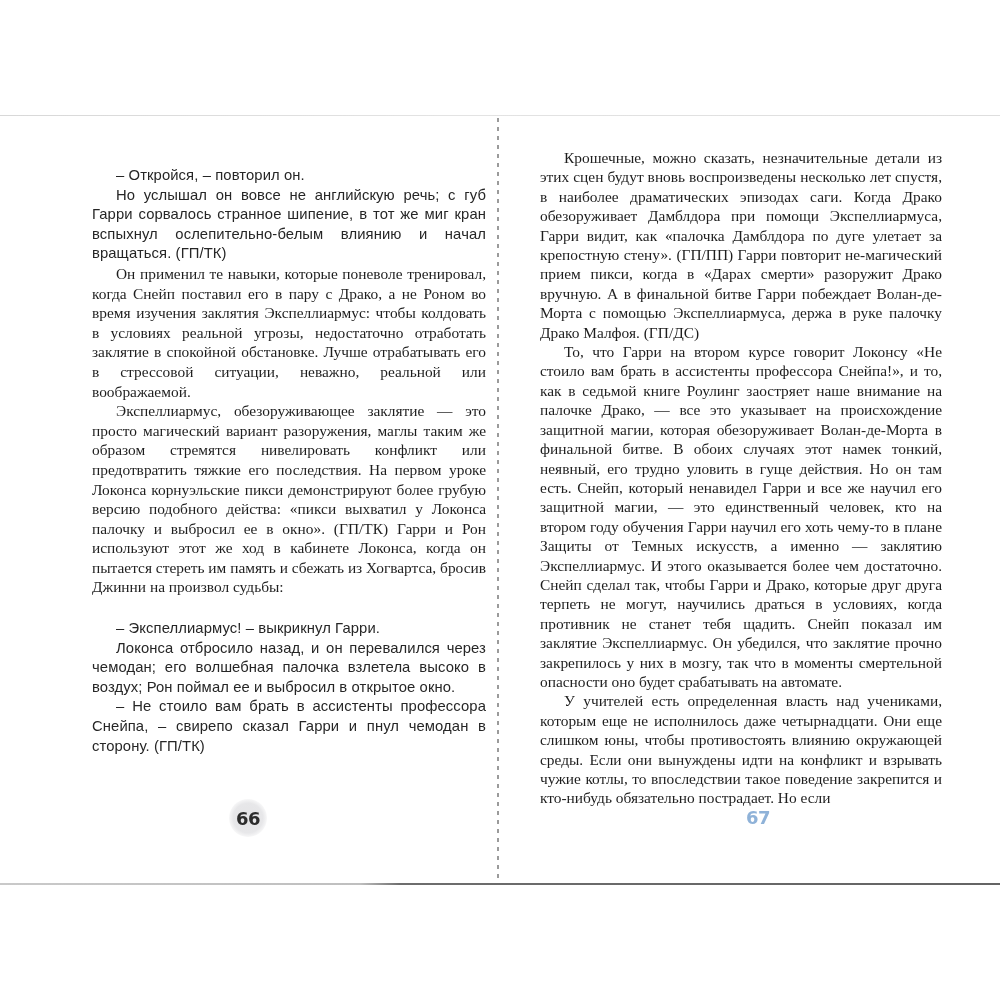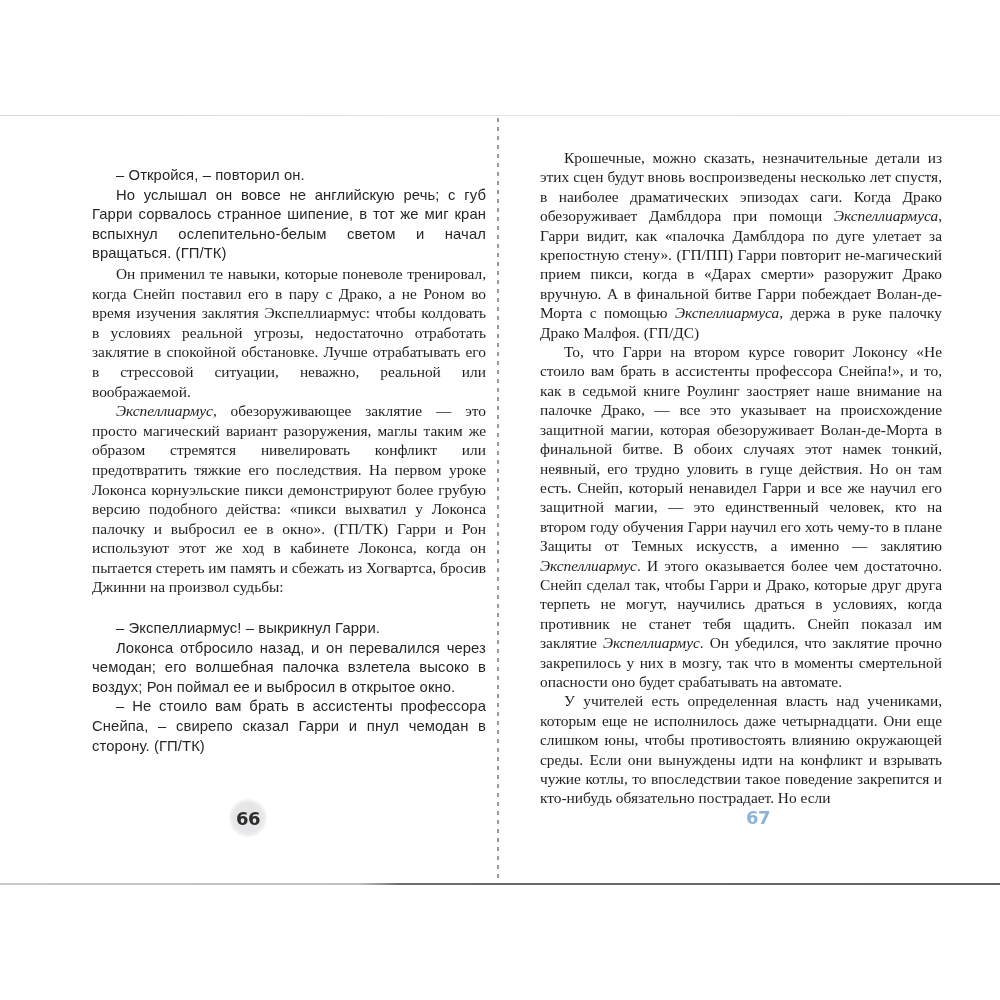--- a/index.html
+++ b/index.html
@@ -26,21 +26,21 @@
     font-size:15.4px;line-height:19.6px;
   }
   .col-left{left:63px;top:166px;width:394px;margin-left:29px;}
   .col-right{left:540px;top:148px;width:402px;line-height:19.4px;}
   .para{margin:0;text-indent:24px;}
   .para.gap{margin-top:22px;}
   .para.quote{
     font-family:"Liberation Sans", sans-serif;
     font-size:14.8px;color:#262626;letter-spacing:0.1px;
   }
-  .para .it{font-style:italic;}
+  .para .it{}
   
   .pagenum-left-badge{
     position:absolute;left:229px;top:799px;width:38px;height:38px;border-radius:50%;
     background:radial-gradient(circle at 50% 50%, #e4e4e6 0%, #e7e7e9 55%, rgba(231,231,233,0) 78%);
     display:flex;align-items:center;justify-content:center;
   }
   .pagenum-left-badge span{
     font-family:"DejaVu Sans", sans-serif;font-size:18px;font-weight:bold;
     color:#2c2c2c;letter-spacing:-0.5px;text-align:center;
   }
@@ -54,21 +54,21 @@
 <body>
 
 <div id="canvas">
 
   <div class="top-edge"></div>
   <div class="gutter"></div>
   <div class="bottom-edge"></div>
 
   <div class="col col-left" id="col-left">
       <p class="para quote"><span>– Откройся, – повторил он.</span></p>
-      <p class="para quote"><span>Но услышал он вовсе не английскую речь; с губ Гарри сорвалось странное шипение, в тот же миг кран вспыхнул ослепительно-белым светом и начал вращаться. (ГП/ТК)</span></p>
+      <p class="para quote"><span>Но услышал он вовсе не английскую речь; с губ Гарри сорвалось странное шипение, в тот же миг кран вспыхнул ослепительно-белым влиянию и начал вращаться. (ГП/ТК)</span></p>
       <p class="para body"><span>Он применил те навыки, которые поневоле тренировал, когда Снейп поставил его в пару с Драко, а не Роном во время изучения заклятия Экспеллиармус: чтобы колдовать в условиях реальной угрозы, недостаточно отработать заклятие в спокойной обстановке. Лучше отрабатывать его в стрессовой ситуации, неважно, реальной или воображаемой.</span></p>
       <p class="para body"><span class="it">Экспеллиармус</span><span>, обезоруживающее заклятие — это просто магический вариант разоружения, маглы таким же образом стремятся нивелировать конфликт или предотвратить тяжкие его последствия. На первом уроке Локонса корнуэльские пикси демонстрируют более грубую версию подобного действа: «пикси выхватил у Локонса палочку и выбросил ее в окно». (ГП/ТК) Гарри и Рон используют этот же ход в кабинете Локонса, когда он пытается стереть им память и сбежать из Хогвартса, бросив Джинни на произвол судьбы:</span></p>
       <p class="para quote gap"><span>– Экспеллиармус! – выкрикнул Гарри.</span></p>
       <p class="para quote"><span>Локонса отбросило назад, и он перевалился через чемодан; его волшебная палочка взлетела высоко в воздух; Рон поймал ее и выбросил в открытое окно.</span></p>
       <p class="para quote"><span>– Не стоило вам брать в ассистенты профессора Снейпа, – свирепо сказал Гарри и пнул чемодан в сторону. (ГП/ТК)</span></p>
     </div>
   <div class="col col-right" id="col-right">
       <p class="para body"><span>Крошечные, можно сказать, незначительные детали из этих сцен будут вновь воспроизведены несколько лет спустя, в наиболее драматических эпизодах саги. Когда Драко обезоруживает Дамблдора при помощи </span><span class="it">Экспеллиармуса</span><span>, Гарри видит, как «палочка Дамблдора по дуге улетает за крепостную стену». (ГП/ПП) Гарри повторит не-магический прием пикси, когда в «Дарах смерти» разоружит Драко вручную. А в финальной битве Гарри побеждает Волан-де-Морта с помощью </span><span class="it">Экспеллиармуса</span><span>, держа в руке палочку Драко Малфоя. (ГП/ДС)</span></p>
       <p class="para body"><span>То, что Гарри на втором курсе говорит Локонсу «Не стоило вам брать в ассистенты профессора Снейпа!», и то, как в седьмой книге Роулинг заостряет наше внимание на палочке Драко, — все это указывает на происхождение защитной магии, которая обезоруживает Волан-де-Морта в финальной битве. В обоих случаях этот намек тонкий, неявный, его трудно уловить в гуще действия. Но он там есть. Снейп, который ненавидел Гарри и все же научил его защитной магии, — это единственный человек, кто на втором году обучения Гарри научил его хоть чему-то в плане Защиты от Темных искусств, а именно — заклятию </span><span class="it">Экспеллиармус</span><span>. И этого оказывается более чем достаточно. Снейп сделал так, чтобы Гарри и Драко, которые друг друга терпеть не могут, научились драться в условиях, когда противник не станет тебя щадить. Снейп показал им заклятие </span><span class="it">Экспеллиармус</span><span>. Он убедился, что заклятие прочно закрепилось у них в мозгу, так что в моменты смертельной опасности оно будет срабатывать на автомате.</span></p>
       <p class="para body"><span>У учителей есть определенная власть над учениками, которым еще не исполнилось даже четырнадцати. Они еще слишком юны, чтобы противостоять влиянию окружающей среды. Если они вынуждены идти на конфликт и взрывать чужие котлы, то впоследствии такое поведение закрепится и кто-нибудь обязательно пострадает. Но если</span></p>

